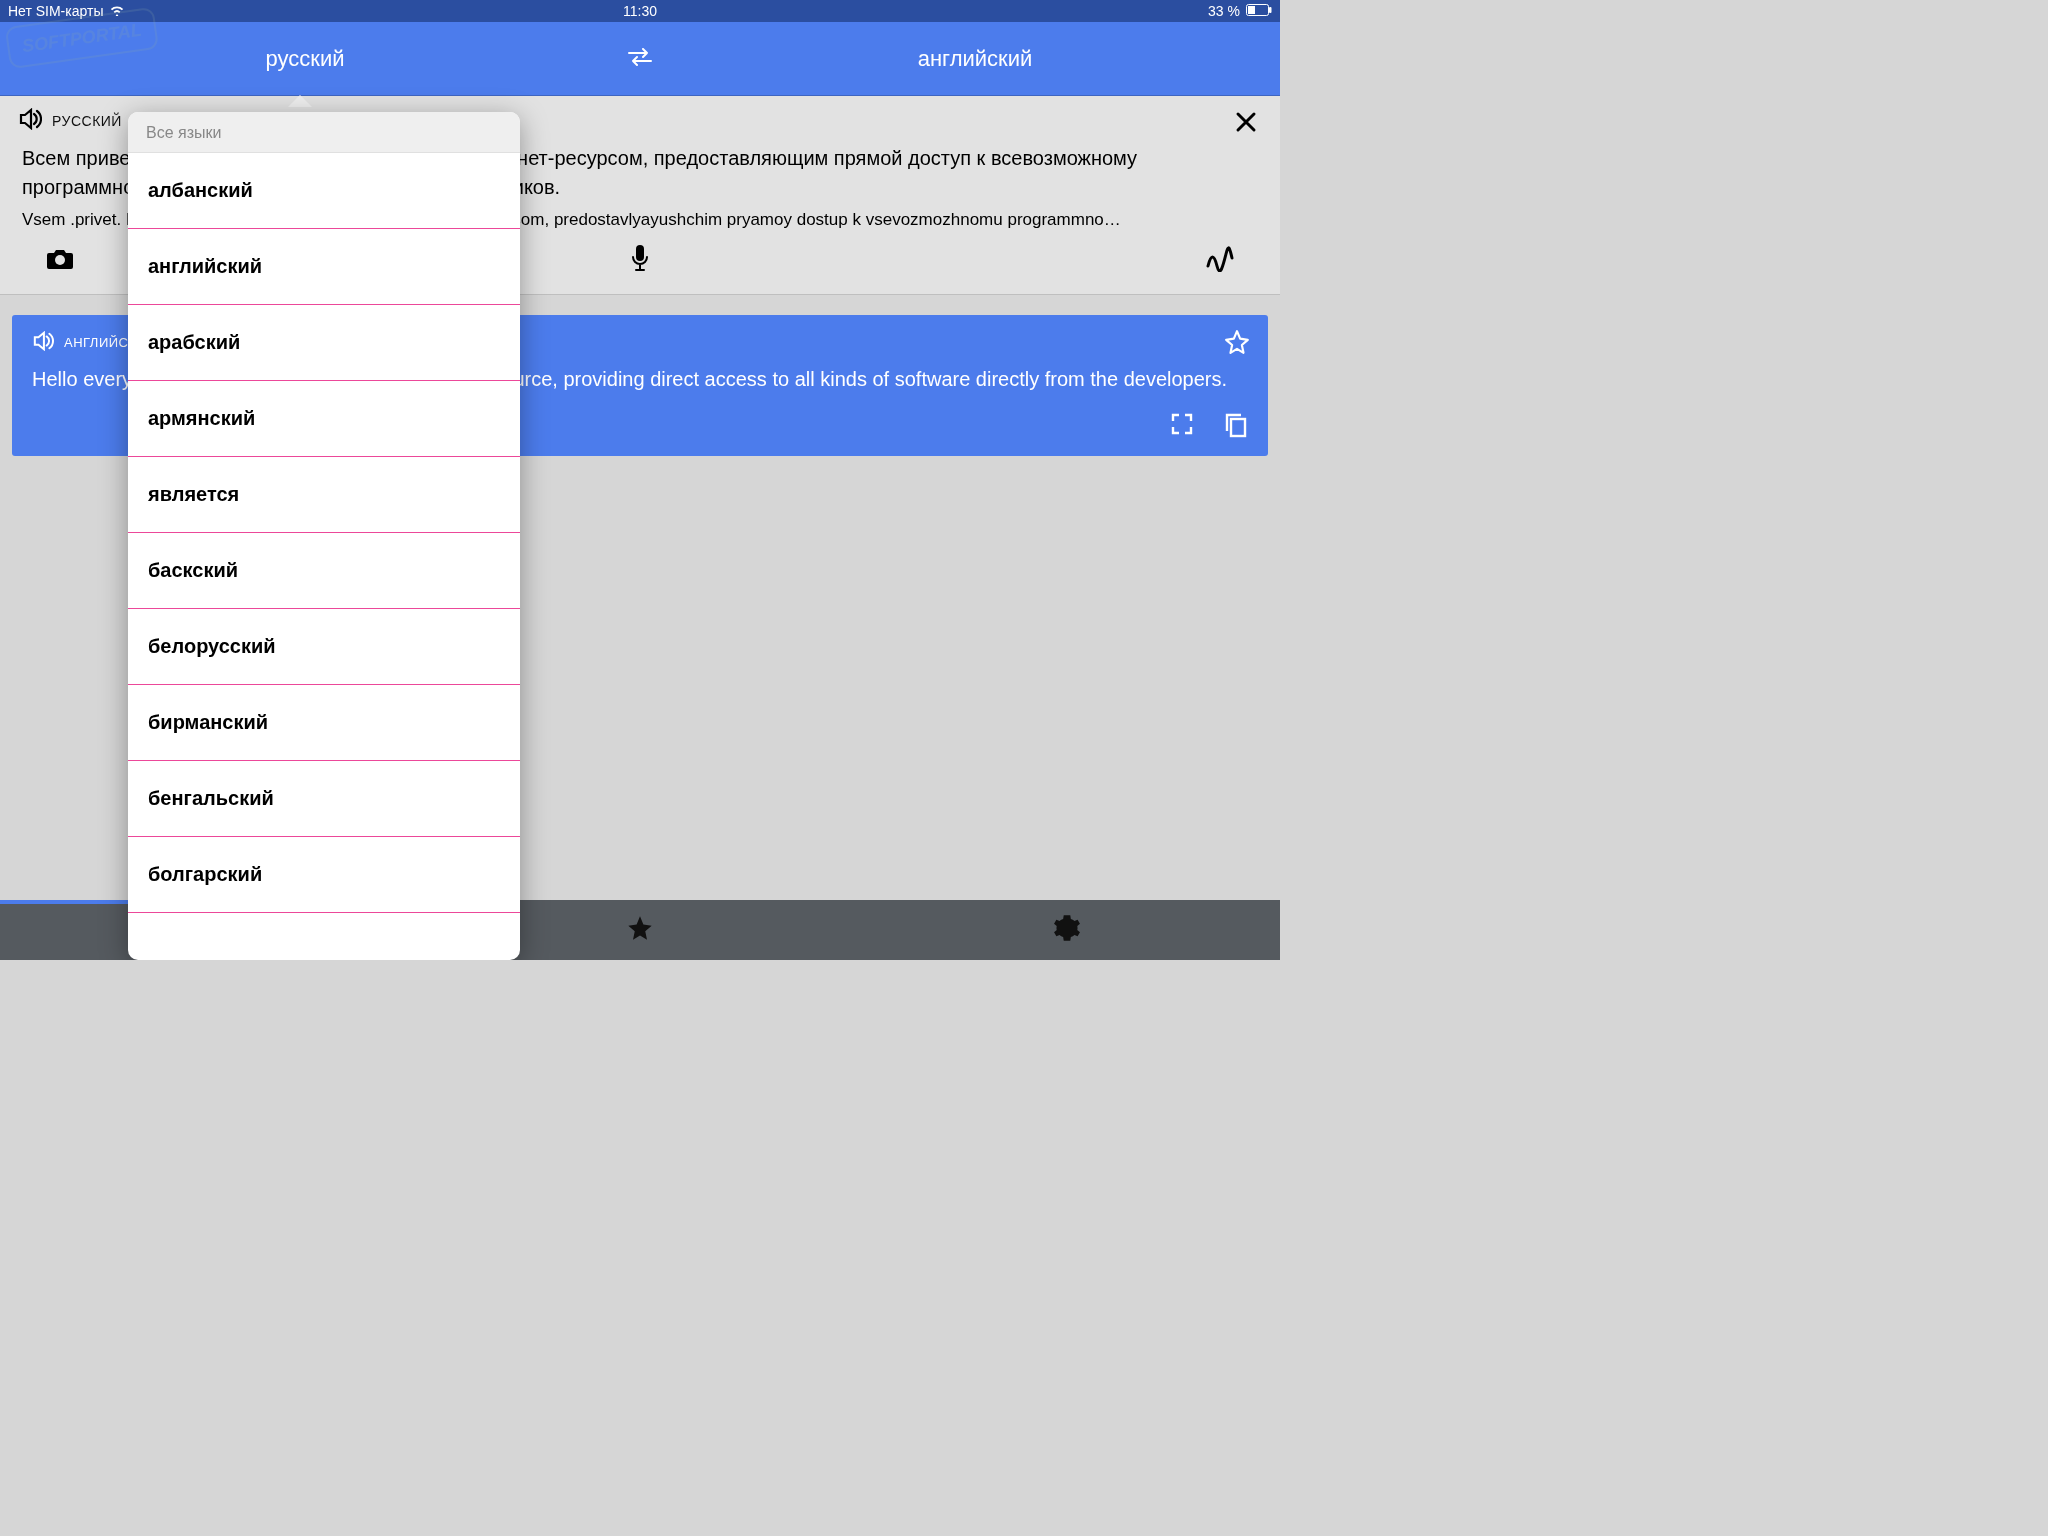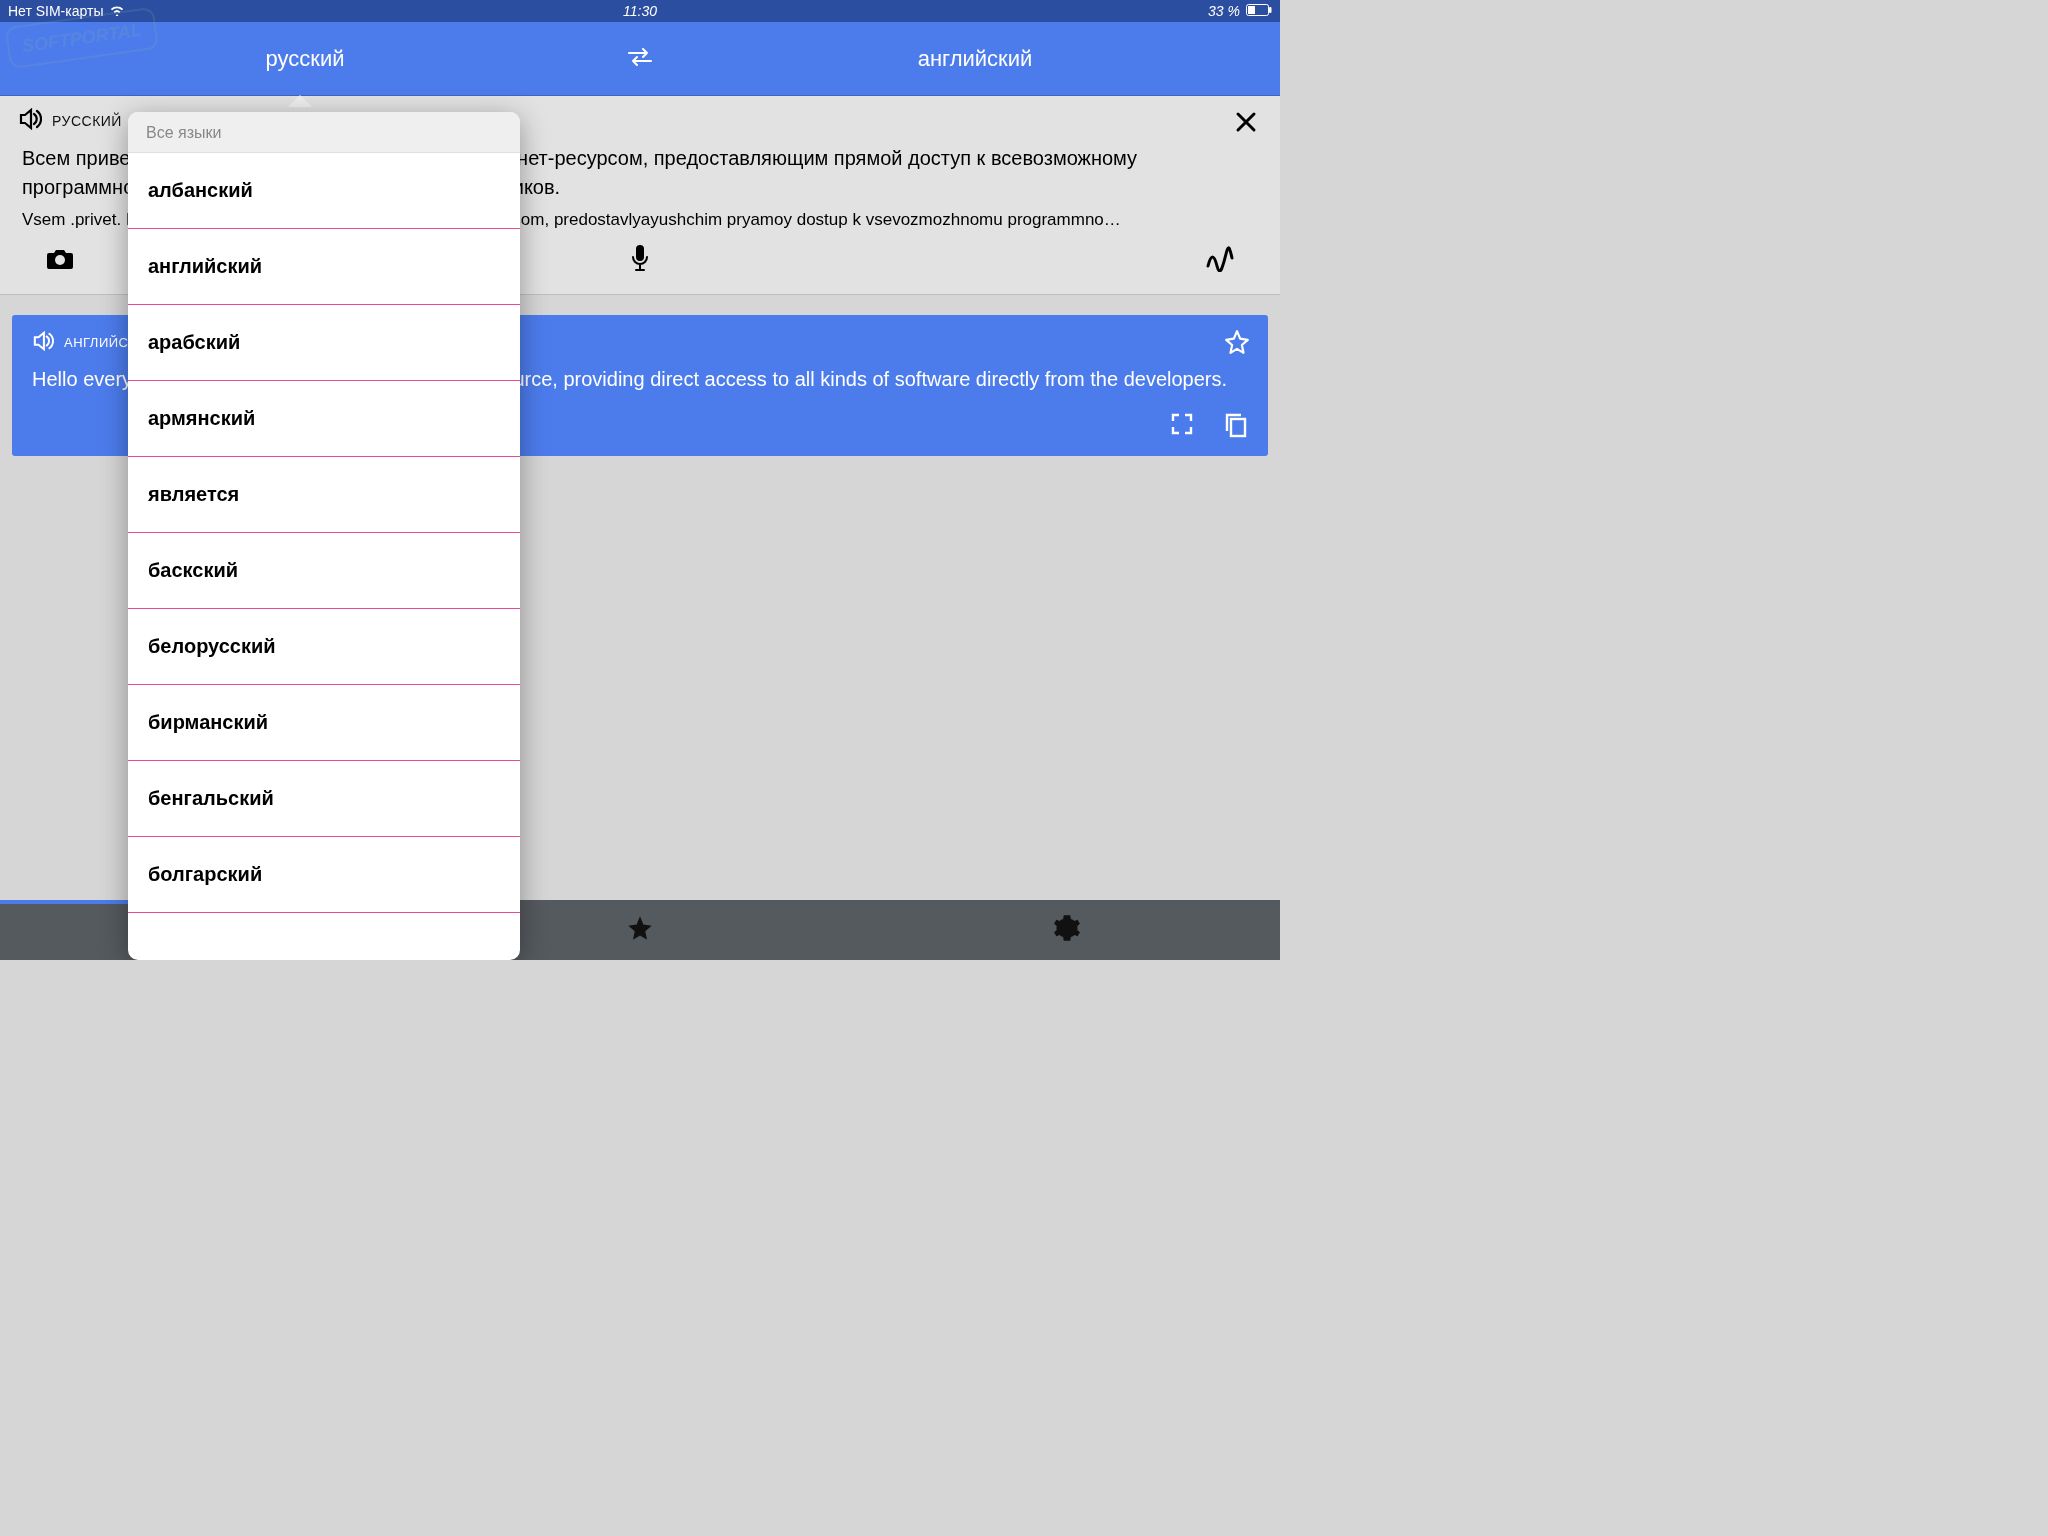--- a/index.html
+++ b/index.html
@@ -21,23 +21,23 @@
     display: flex;
     align-items: center;
     font-size: 14px;
     padding: 0 8px;
     position: relative;
     z-index: 5;
     gap: 7px;
   }
   .statusbar .sb-left { display:flex; align-items:center; gap:6px; }
   .statusbar .sb-center {
-    position: absolute; left:0; right:0; text-align:center; pointer-events:none;font-style:italic;
-  }
-  .statusbar .sb-right { margin-left:auto; display:flex; align-items:center; gap:6px;font-style:italic; }
+    position: absolute; left:0; right:0; text-align:center; pointer-events:none;
+  }
+  .statusbar .sb-right { margin-left:auto; display:flex; align-items:center; gap:6px; }
   .wifi-ic, .batt-ic { display:inline-block; }
 
   
   .lang-header {
     height: 74px;
     background: #4c7cec;
     display: flex;
     align-items: center;
     color: #fff;
     font-size: 22px;

